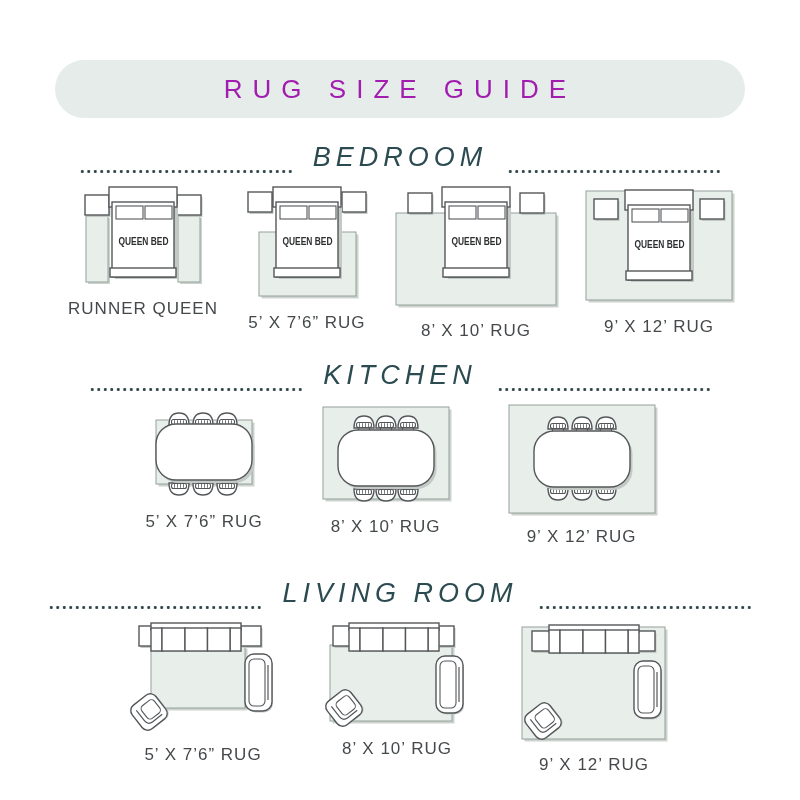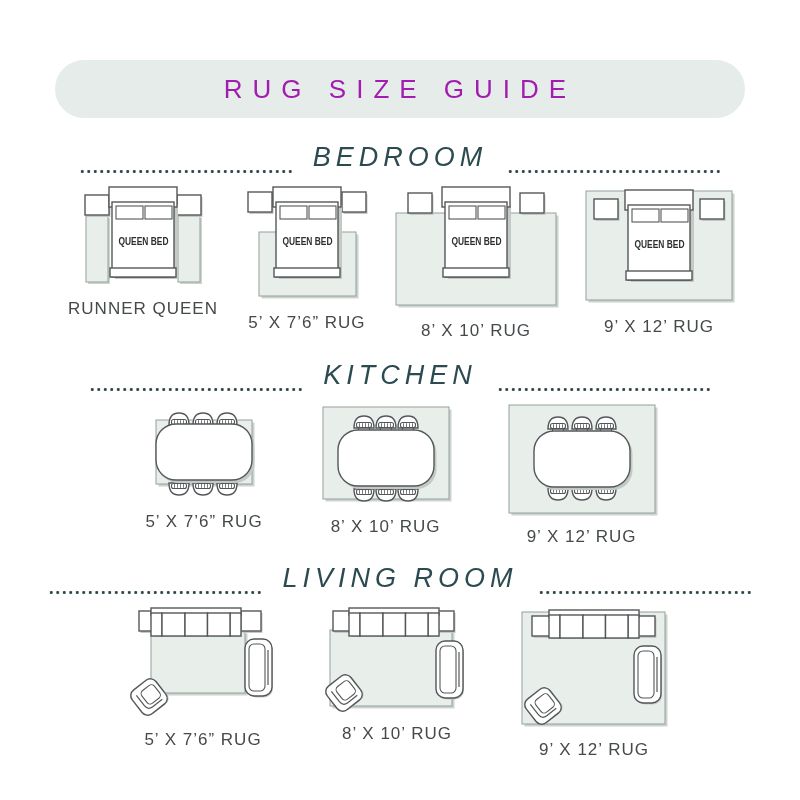--- a/index.html
+++ b/index.html
@@ -5,21 +5,21 @@
   html,body{margin:0;padding:0;background:#ffffff;}
   body{width:800px;height:800px;font-family:"Liberation Sans",sans-serif;overflow:hidden;}
   .page{width:800px;height:800px;position:relative;}
 
   .banner{margin:60px auto 0;width:690px;height:58px;background:#e5ece9;border-radius:29px;
           display:flex;align-items:center;justify-content:center;}
   .banner .title{font-size:26px;letter-spacing:10px;color:#a21caf;font-weight:400;}
 
   .section-header{display:flex;align-items:flex-end;justify-content:center;margin-top:21px;height:34px;}
   .section-header.k{margin-top:16px;}
-  .section-header.l{margin-top:13px;}
+  .section-header.l{margin-top:28px;}
   .dots{width:214px;height:3px;
         background-image:radial-gradient(circle,#2e4449 1.3px,transparent 1.55px);
         background-size:6.5px 3px;background-repeat:repeat-x;background-position:left center;}
   .section-heading{font-size:27px;font-style:italic;letter-spacing:5px;color:#2c4b51;
                    padding:0 20px;white-space:nowrap;font-weight:400;}
 
   .row{display:flex;justify-content:center;align-items:flex-start;margin-top:14px;}
   .row.bedroom{gap:30px;}
   .row.kitchen{gap:60px;}
   .row.living{gap:55px;}

